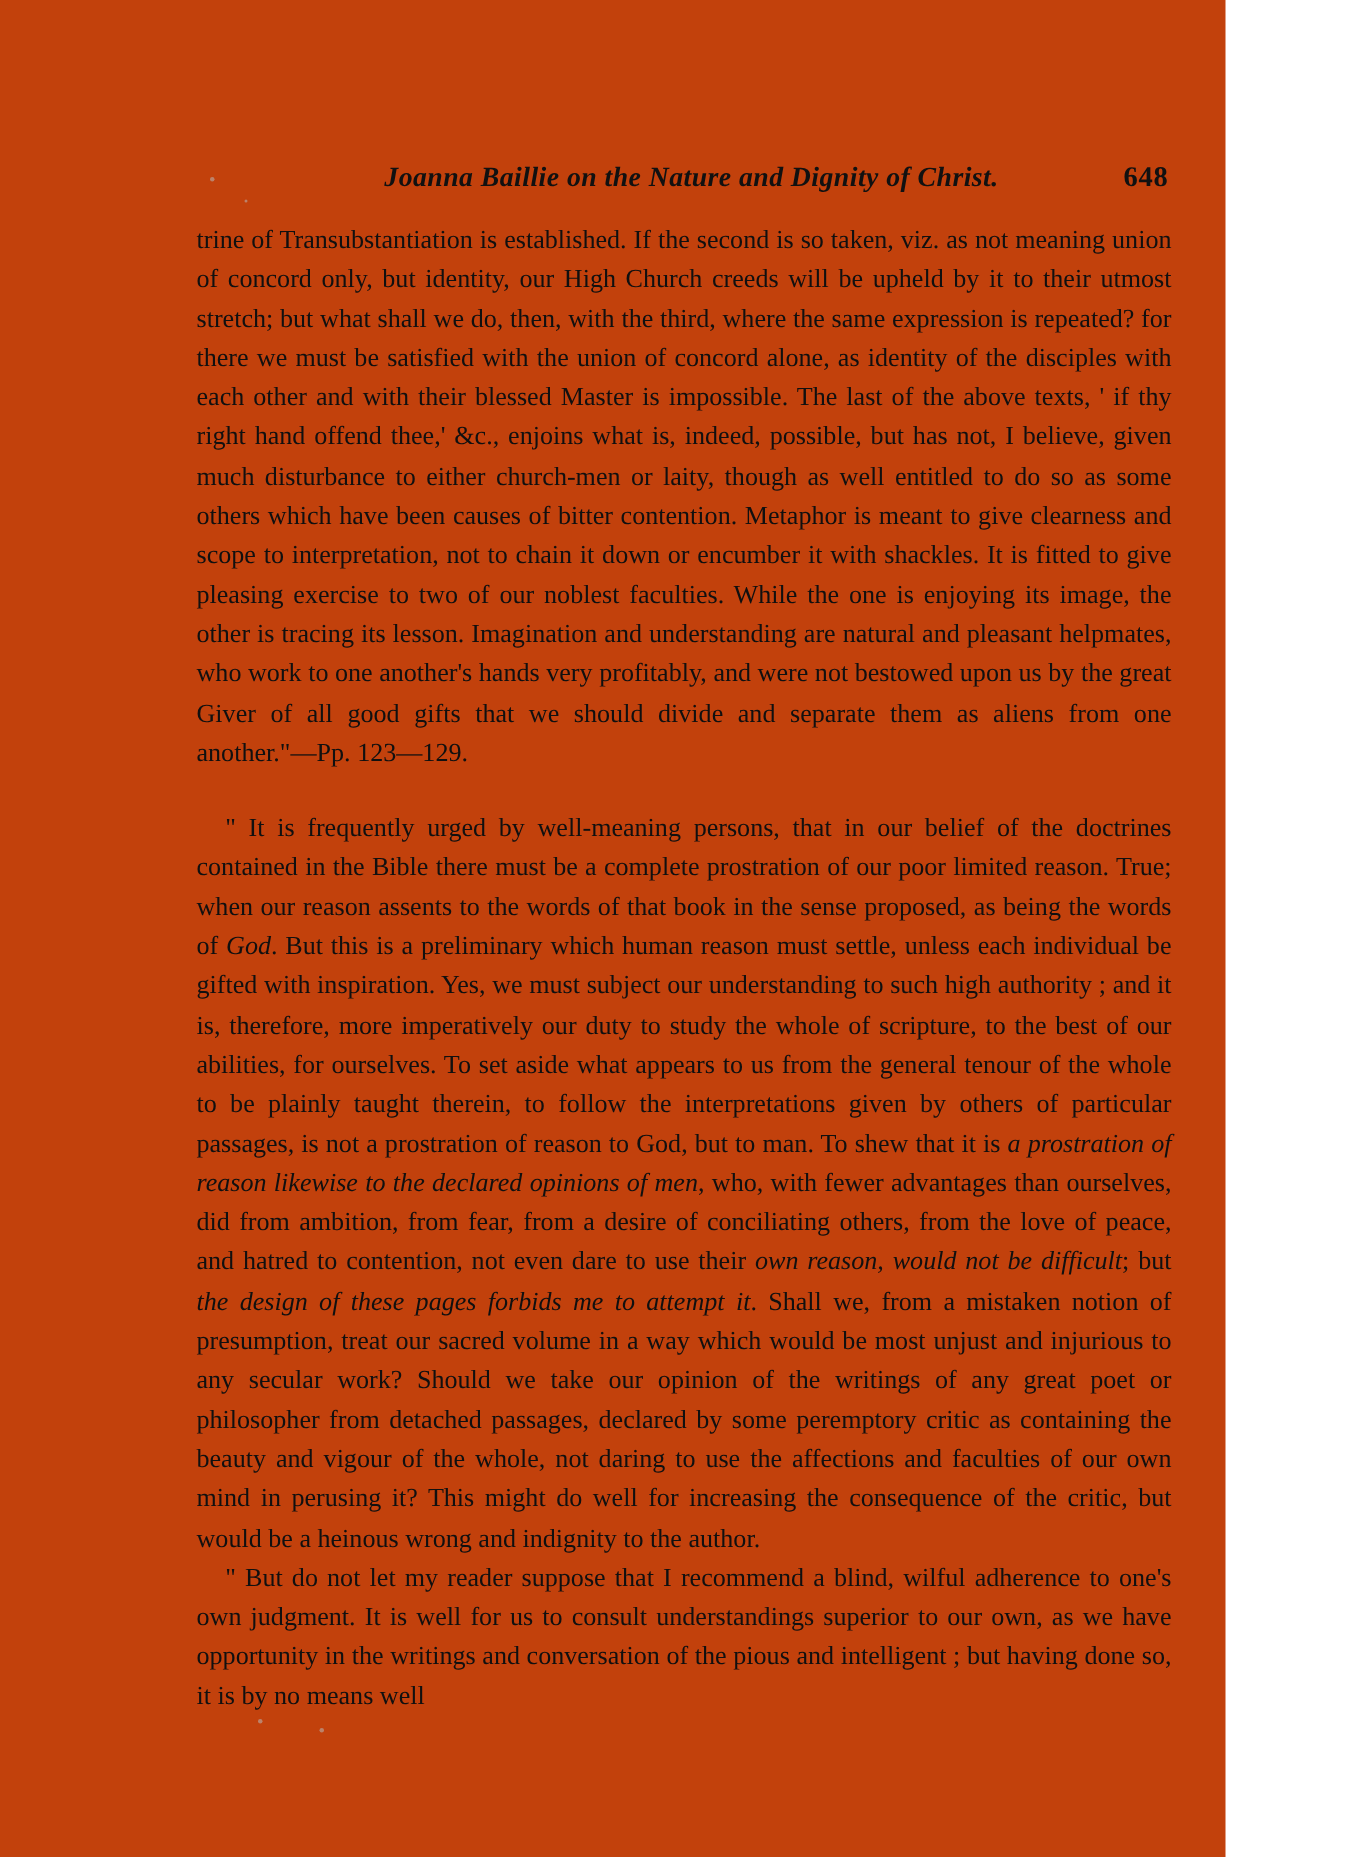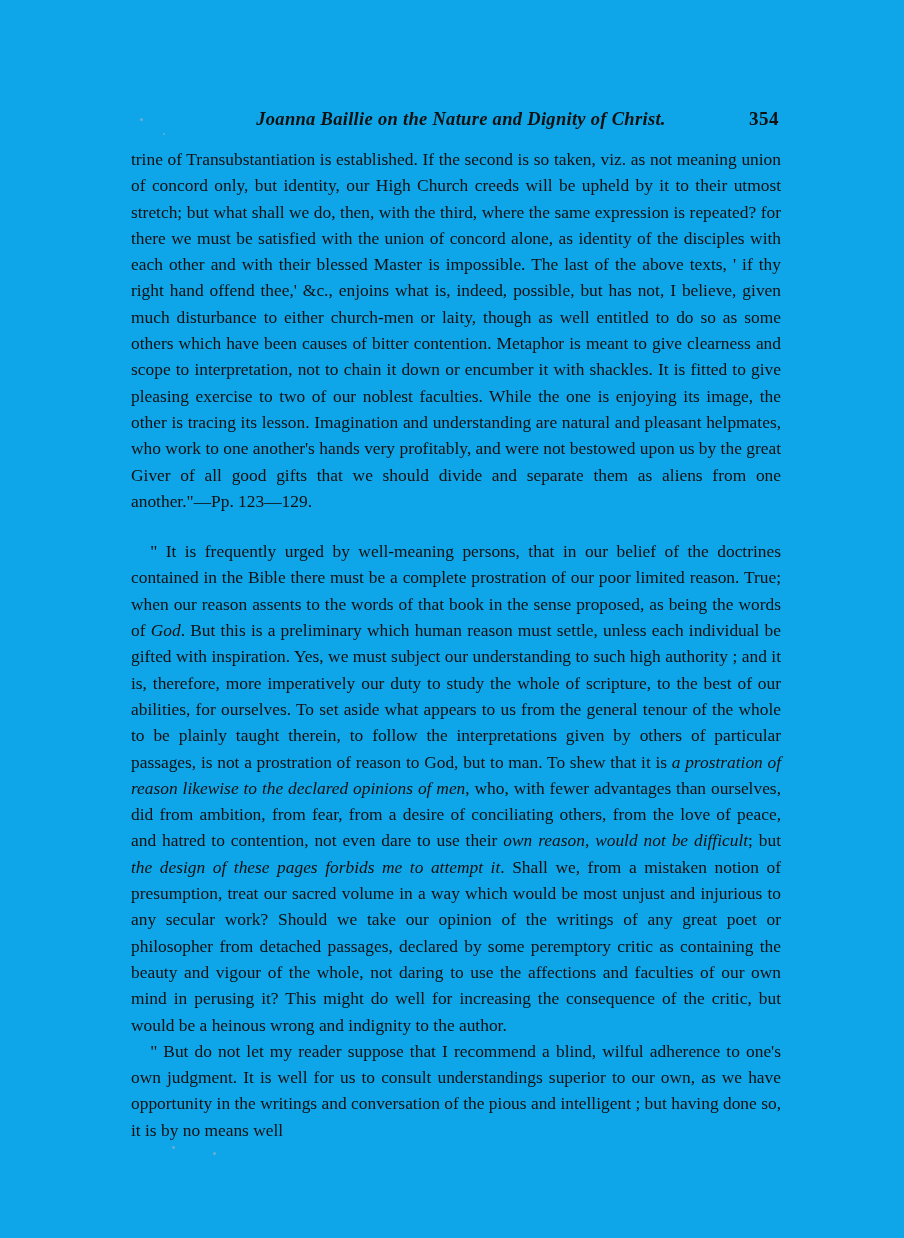--- a/index.html
+++ b/index.html
@@ -6,23 +6,23 @@
     margin: 0;
     padding: 0;
     background: #ffffff;
   }
   body {
     font-family: "Liberation Serif", "DejaVu Serif", serif;
     color: #0d0d0d;
   }
   .page {
     position: relative;
-    width: 904px;
+    width: 817px;
     height: 1238px;
-    background: #0ea5e9;
+    background: #c2410c;
     overflow: hidden;
   }
 
   
   .running-head {
     position: absolute;
     left: 131px;
     top: 108px;
     width: 648px;
     height: 28px;
@@ -100,21 +100,21 @@
 
 <div class="page">
 
   <div class="speck" style="left:140px; top:118px; width:3px; height:3px;"></div>
   <div class="speck" style="left:163px; top:133px; width:2px; height:2px;"></div>
   <div class="speck" style="left:172px; top:1146px; width:3px; height:3px;"></div>
   <div class="speck" style="left:213px; top:1152px; width:3px; height:3px;"></div>
 
   <div class="running-head">
     <div class="head-title">Joanna Baillie on the Nature and Dignity of Christ.</div>
-    <div class="head-folio">354</div>
+    <div class="head-folio">648</div>
   </div>
 
   <div class="column">
 
     <p class="p-extract">trine of Transubstantiation is established.  If the second is so taken, viz. as not meaning union of concord only, but identity, our High Church creeds will be upheld by it to their utmost stretch; but what shall we do, then, with the third, where the same expression is repeated? for there we must be satisfied with the union of concord alone, as identity of the disciples with each other and with their blessed Master is impossible.  The last of the above texts, ' if thy right hand offend thee,' &amp;c., enjoins what is, indeed, possible, but has not, I believe, given much disturbance to either church-men or laity, though as well entitled to do so as some others which have been causes of bitter contention.  Metaphor is meant to give clearness and scope to interpretation, not to chain it down or encumber it with shackles. It is fitted to give pleasing exercise to two of our noblest faculties.  While the one is enjoying its image, the other is tracing its lesson.  Imagination and understanding are natural and pleasant helpmates, who work to one another's hands very profitably, and were not bestowed upon us by the great Giver of all good gifts that we should divide and separate them as aliens from one another."—Pp. 123—129.</p>
 
     <div class="gap-md"></div>
 
 
     <div class="gap-md"></div>

